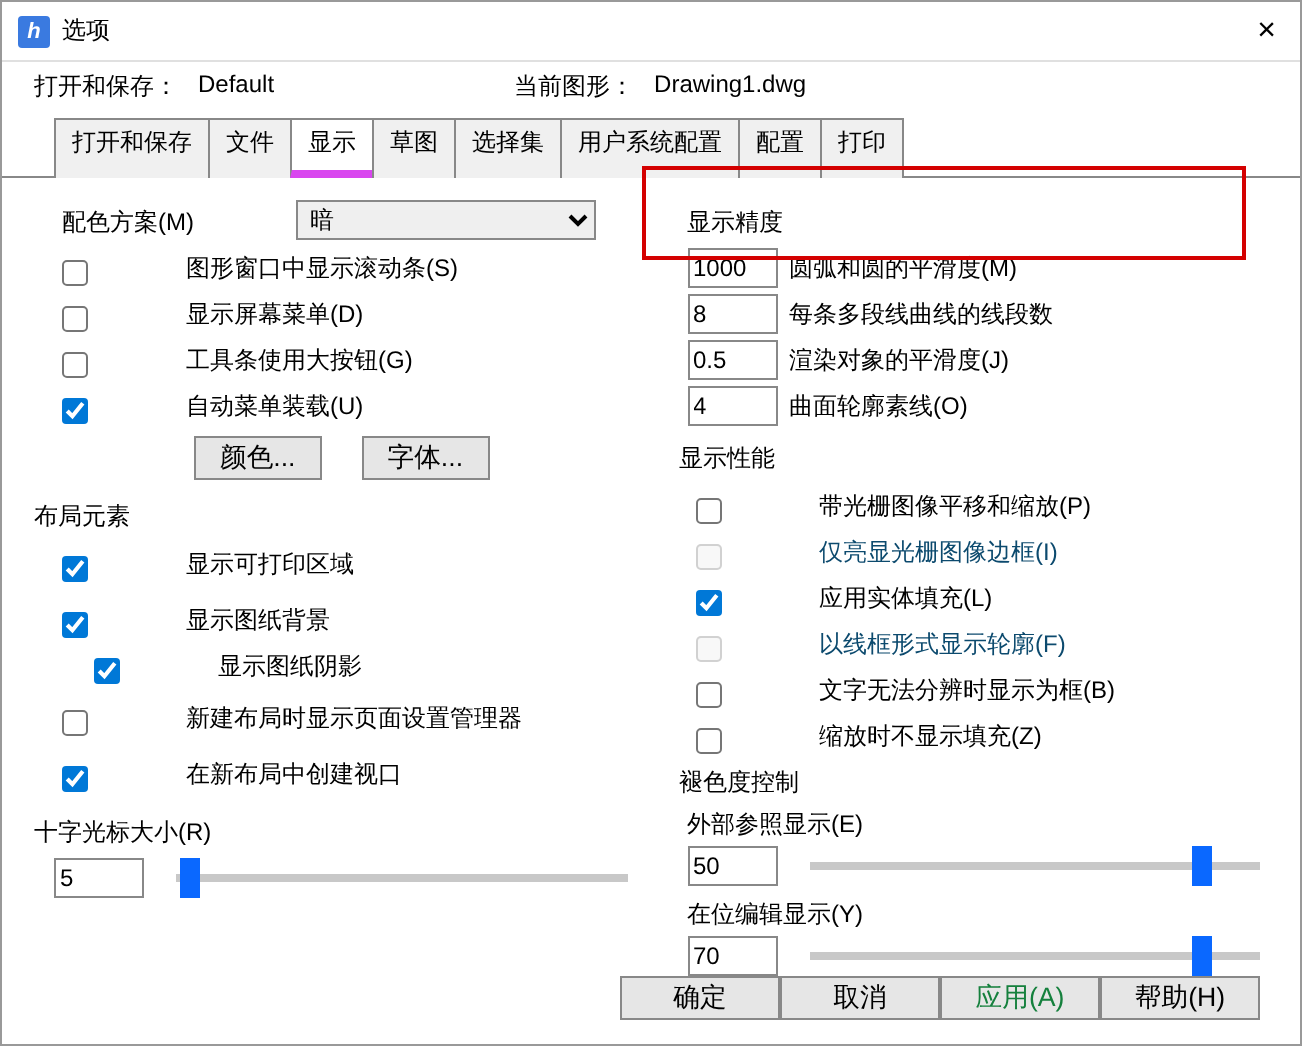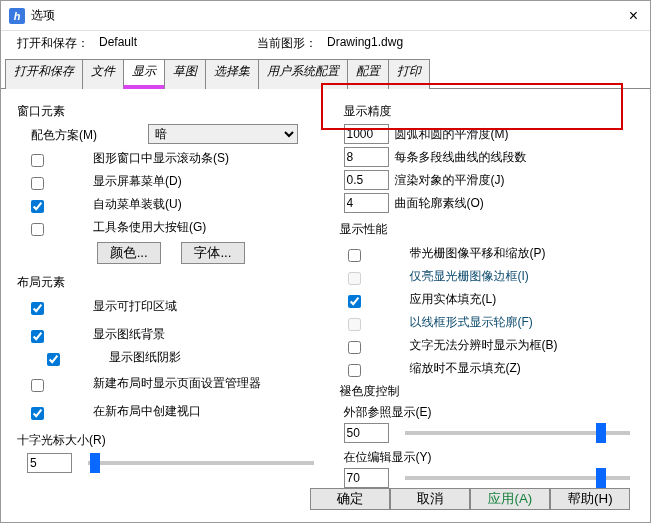--- a/index.html
+++ b/index.html
@@ -37,24 +37,23 @@
   .titlebar .title { flex: 1; }
   .titlebar .close { font-size: 16px; cursor: pointer; padding: 0 4px; }
   .header-row {
     display: flex;
     padding: 4px 16px;
   }
   .header-row .lbl { margin-right: 10px; }
   .header-row .val { margin-right: 50px; }
   .tabs {
     display: flex;
-    padding: 0 4px;
+    padding: 0 26px;
     border-bottom: 1px solid #888;
     margin-top: 2px;
-    font-style: italic;
   }
   .tab {
     padding: 3px 8px 5px;
     border: 1px solid #888;
     border-bottom: none;
     margin-right: -1px;
     background: #f0f0f0;
     cursor: pointer;
     position: relative;
     top: 1px;
@@ -179,42 +178,41 @@
   <div class="tab active">显示</div>
   <div class="tab">草图</div>
   <div class="tab">选择集</div>
   <div class="tab">用户系统配置</div>
   <div class="tab">配置</div>
   <div class="tab">打印</div>
 </div>
 
 <div class="content">
   <div class="col">
-    <div class="section-title">窗口元素</div>
     <div class="row indent">
       <span>配色方案(M)</span>
       <select>
         <option>暗</option>
       </select>
     </div>
     <div class="row indent">
         <input type="checkbox" style="">
         <span>图形窗口中显示滚动条(S)</span>
       </div>
     <div class="row indent">
         <input type="checkbox" style="">
         <span>显示屏幕菜单(D)</span>
       </div>
     <div class="row indent">
+        <input type="checkbox" style="">
+        <span>工具条使用大按钮(G)</span>
+      </div>
+    <div class="row indent">
         <input type="checkbox" checked="" style="">
         <span>自动菜单装载(U)</span>
-      </div>
-    <div class="row indent">
-        <input type="checkbox" style="">
-        <span>工具条使用大按钮(G)</span>
       </div>
     <div class="btn-row">
       <button class="btn">颜色...</button>
       <button class="btn">字体...</button>
     </div>
 
     <div class="section-title" style="margin-top:10px">布局元素</div>
     <div class="row indent">
         <input type="checkbox" checked="" style="">
         <span>显示可打印区域</span>

